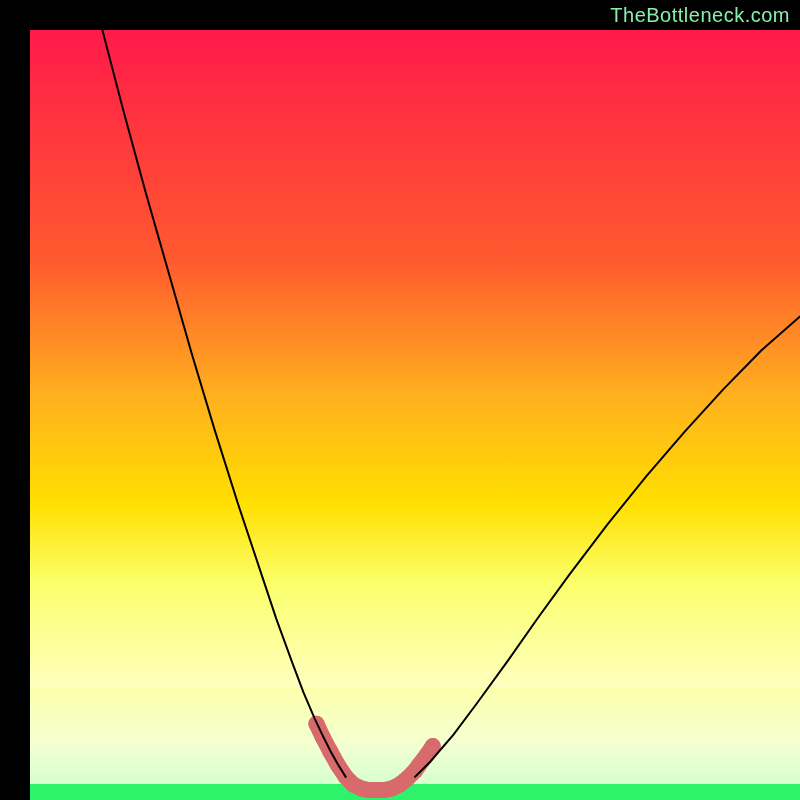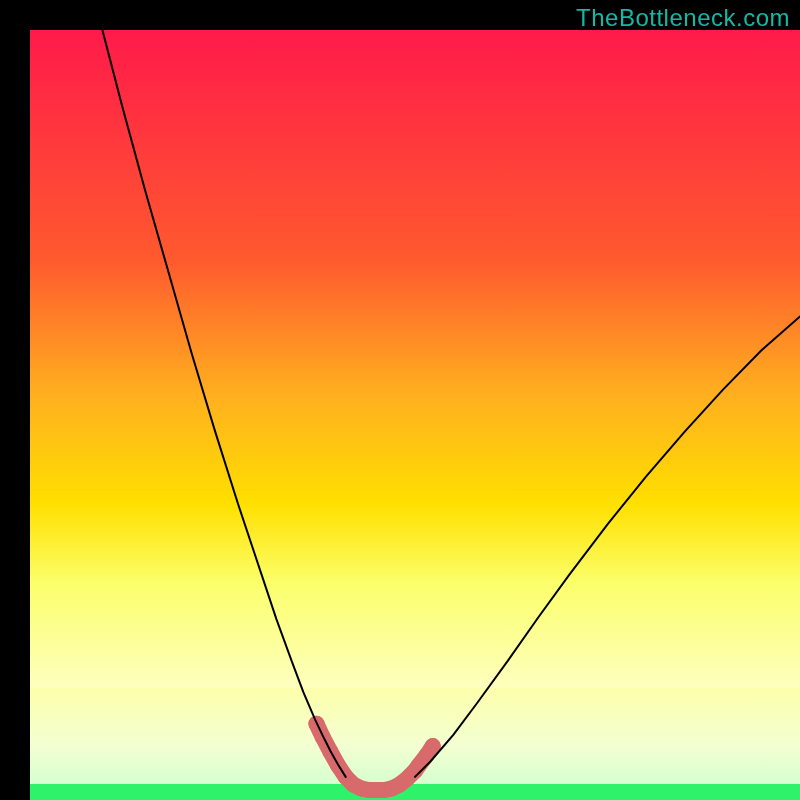--- a/index.html
+++ b/index.html
@@ -13,22 +13,22 @@
   .frame {
     position: relative;
     width: 800px;
     height: 800px;
     background: #000;
   }
   .watermark {
     position: absolute;
     top: 4px;
     right: 10px;
-    color: #14b8a6;
-    font-size: 24px;
+    color: #86efac;
+    font-size: 20px;
     font-weight: 500;
     letter-spacing: 0.5px;
     z-index: 10;
   }
   svg {
     position: absolute;
     top: 0;
     left: 0;
   }
 </style>

